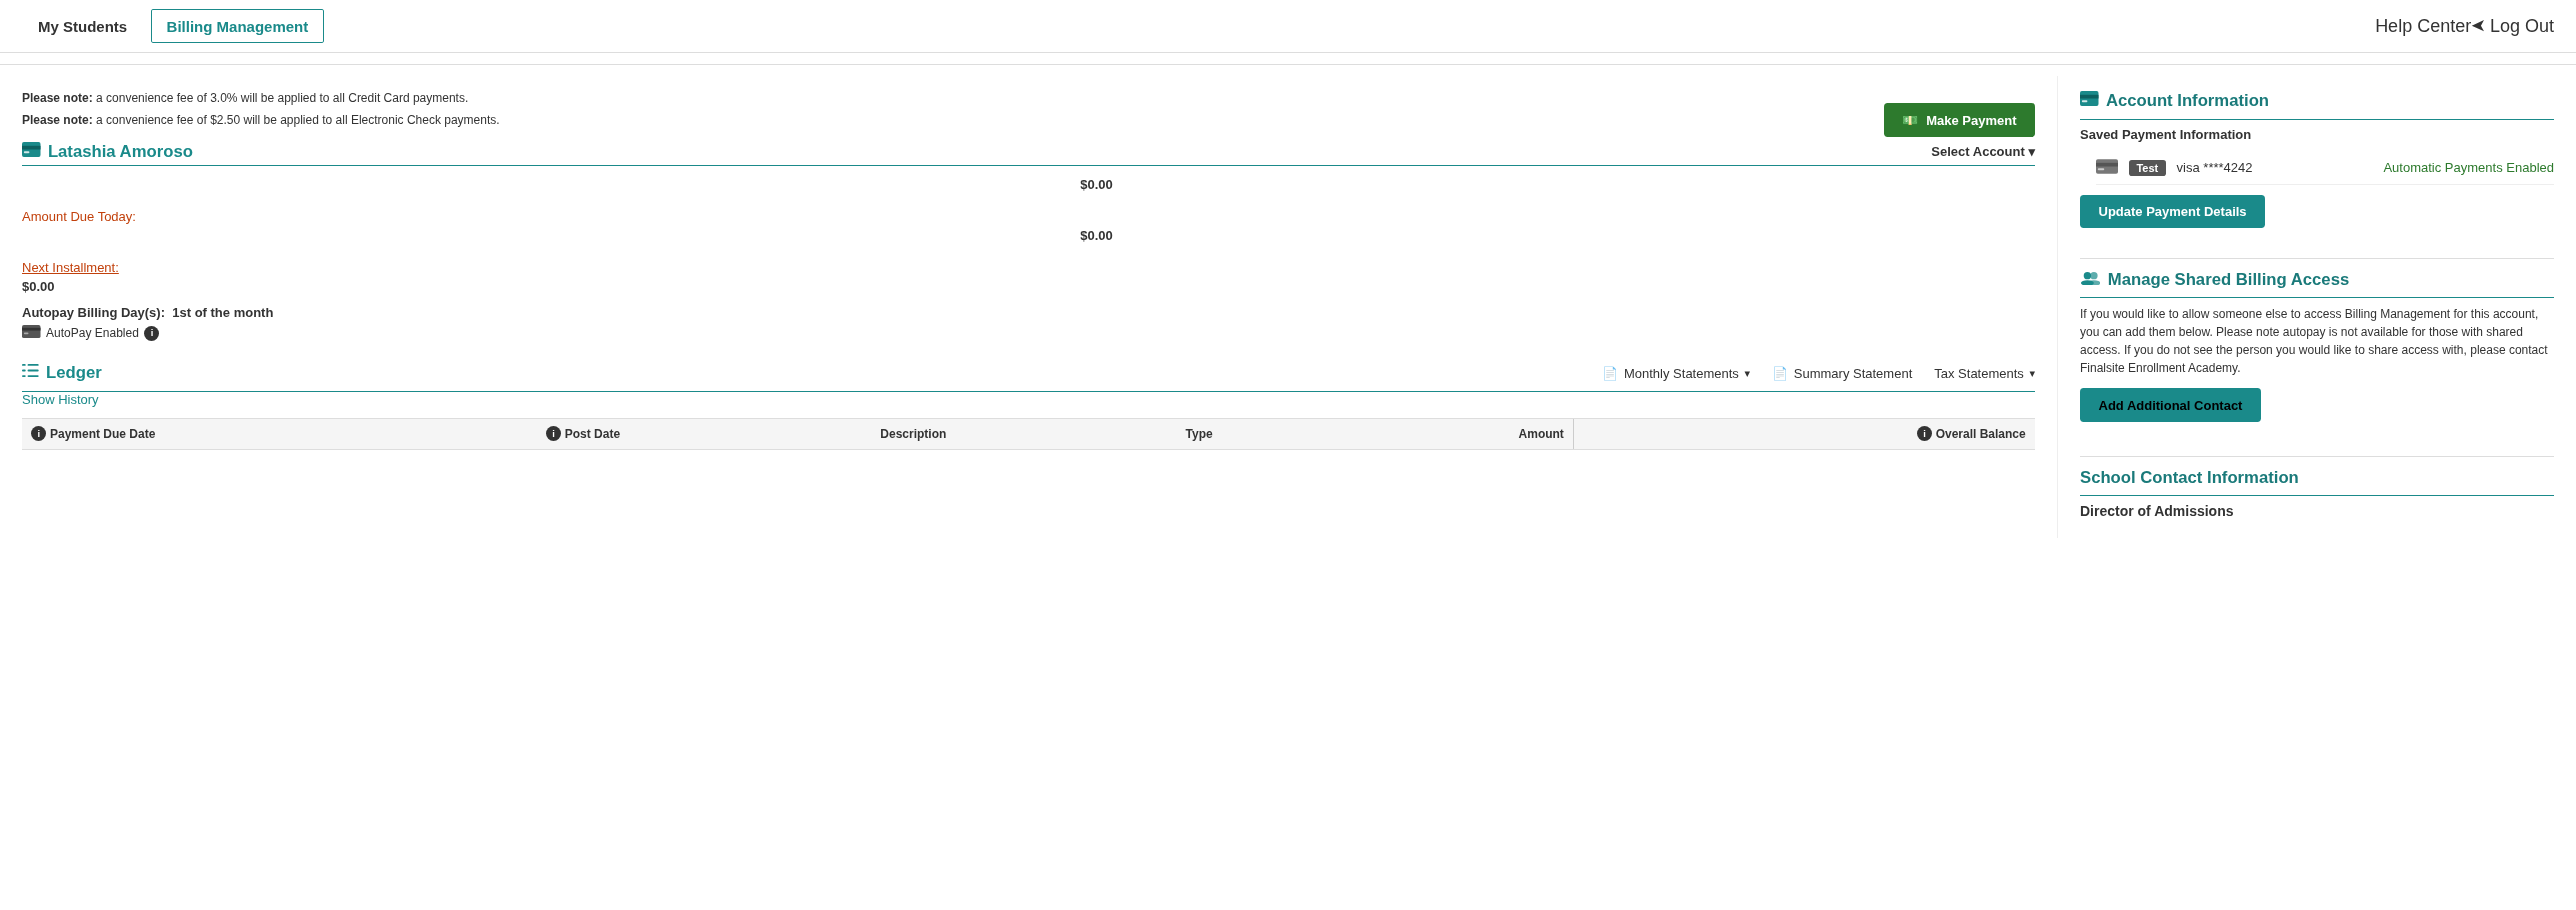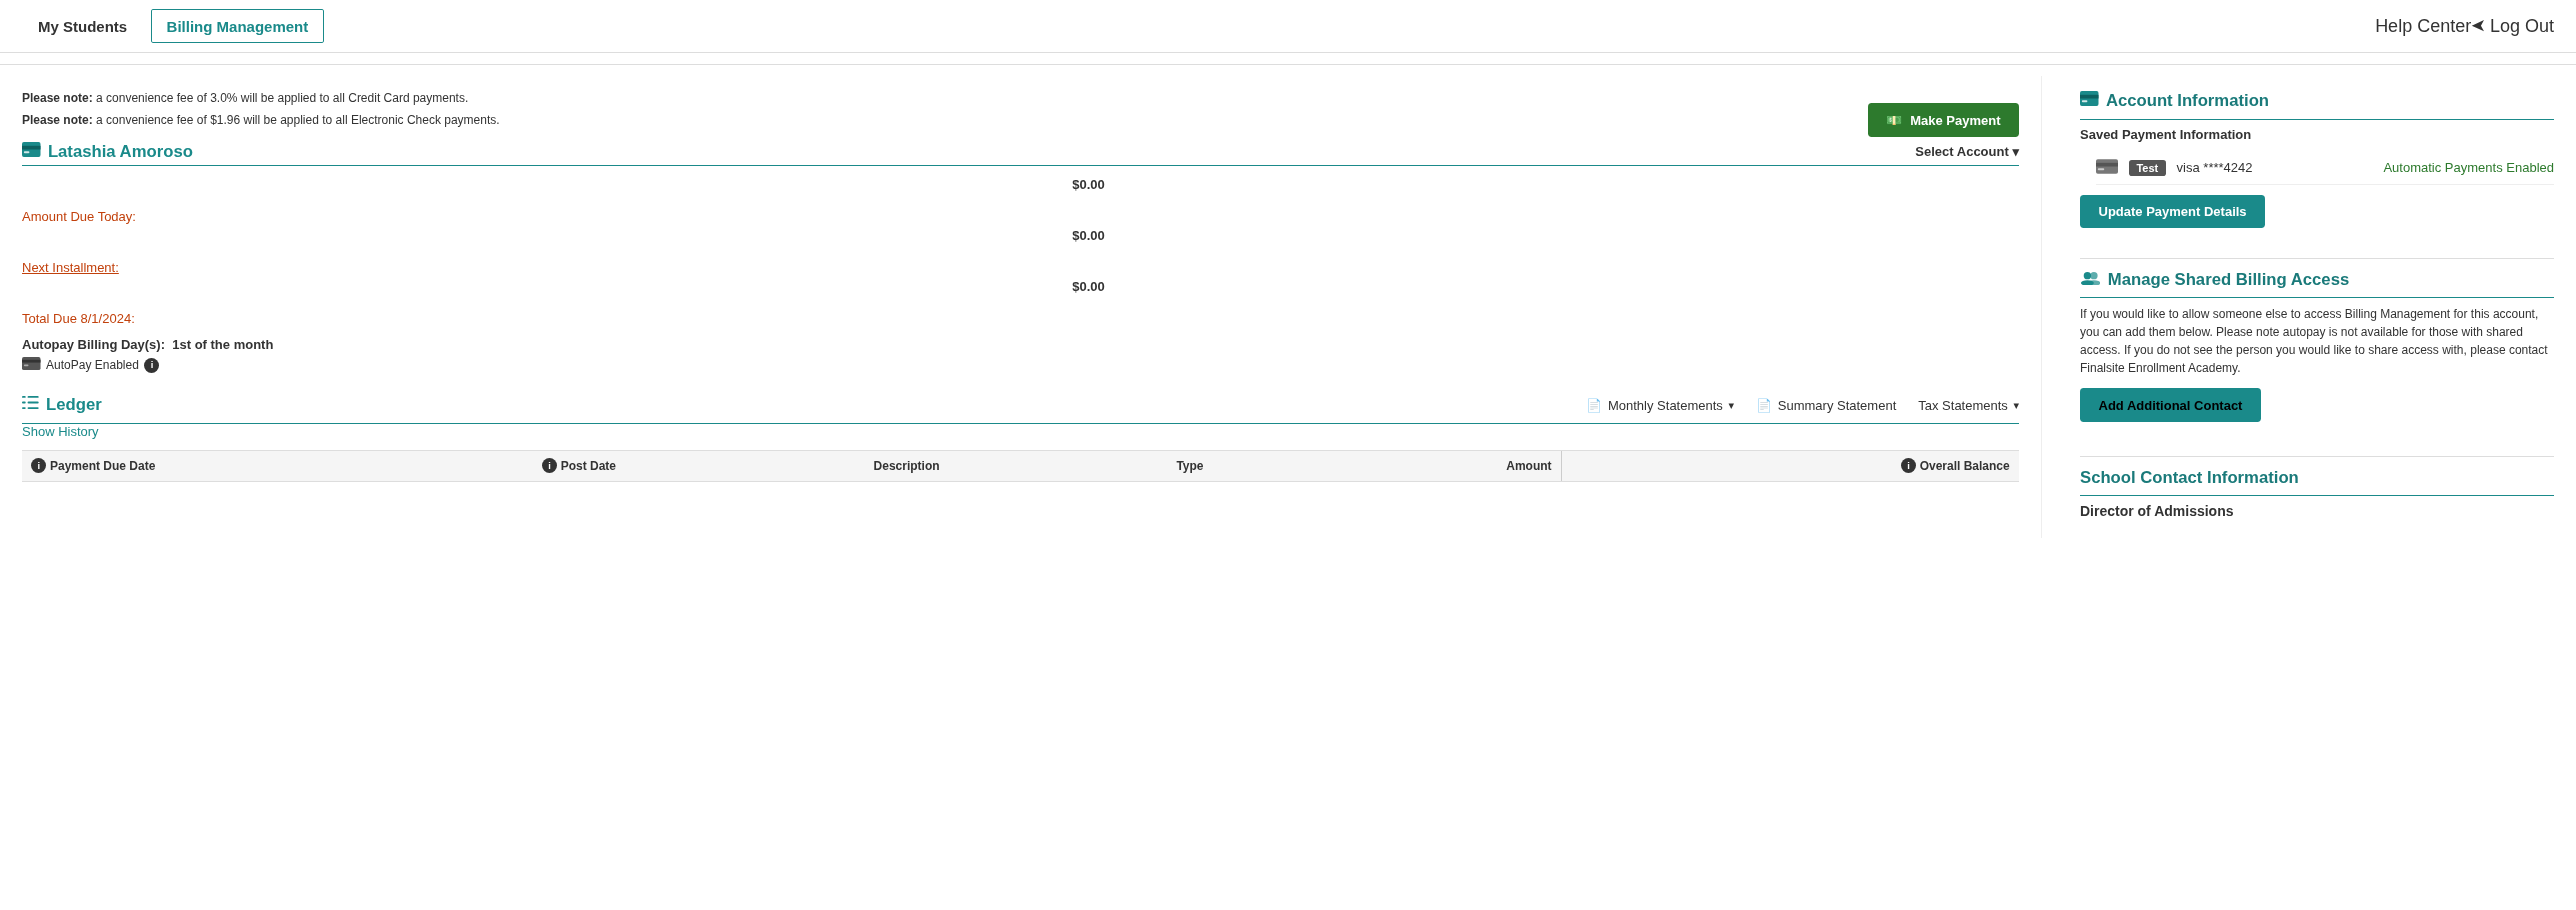--- a/index.html
+++ b/index.html
@@ -27,21 +27,21 @@
       color: #1a8a8a;
       border: 1.9px solid #1a8a8a;
     }
     .nav-right { display: flex; align-items: center; font-size: 18px; }
     .nav-right a { color: #333; text-decoration: none; }
     .logout-link { color: #333; display: flex; align-items: center; gap: 3.7px; }
 
     
     .main-container {
       display: flex;
-      gap: 16px;
+      gap: 0;
       padding: 0;
     }
     .left-panel {
       flex: 1;
       padding: 15px 22px;
       border-right: 0.9px solid #eee;
     }
     .right-panel {
       width: 518px;
       padding: 15px 22px;
@@ -306,21 +306,21 @@
 
   <div class="left-panel">
 
     
     <p class="note">
       <strong>Please note:</strong>
       <span>a convenience fee of 3.0% will be applied to all Credit Card payments.</span>
     </p>
     <p class="note">
       <strong>Please note:</strong>
-      <span>a convenience fee of $1.96 will be applied to all Electronic Check payments.</span>
+      <span>a convenience fee of $2.50 will be applied to all Electronic Check payments.</span>
     </p>
 
     
     <div class="student-header">
       <div class="student-name">
         <span class="credit-card-icon">
           <svg width="18.5" height="15" viewBox="0 0 20 16" fill="none">
             <rect x="0" y="0" width="20" height="16" rx="2" fill="#1a8a8a"></rect>
             <rect x="0" y="4" width="20" height="4" fill="#0d6060"></rect>
             <rect x="2" y="10" width="6" height="2" rx="1" fill="#fff" opacity="0.8"></rect>
@@ -341,21 +341,20 @@
         <span>Make Payment</span>
       </button>
 
       <div class="payment-info">
         <span class="label">Amount Due Today:</span>
         <span class="value">$0.00</span>
 
         <span class="label underlined">Next Installment:</span>
         <span class="value">$0.00</span>
 
-        <span class="label">Total Due 8/1/2024:</span>
         <span class="value">$0.00</span>
       </div>
 
       <div class="autopay-section">
         <div class="autopay-day">
           <span>Autopay Billing Day(s):</span>
           &nbsp;<span style="font-weight:700">1st of the month</span>
         </div>
         <div class="autopay-enabled">
           <span>

